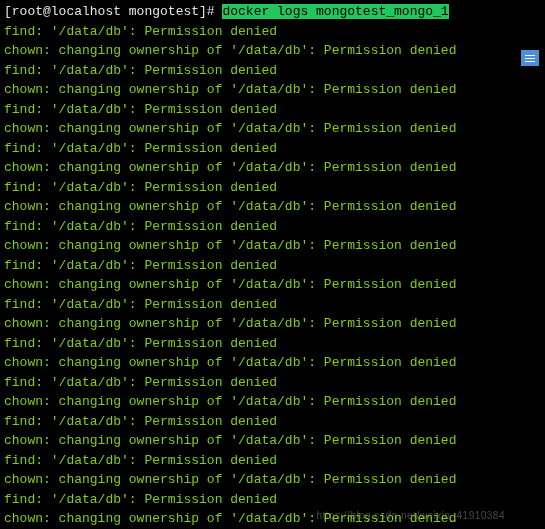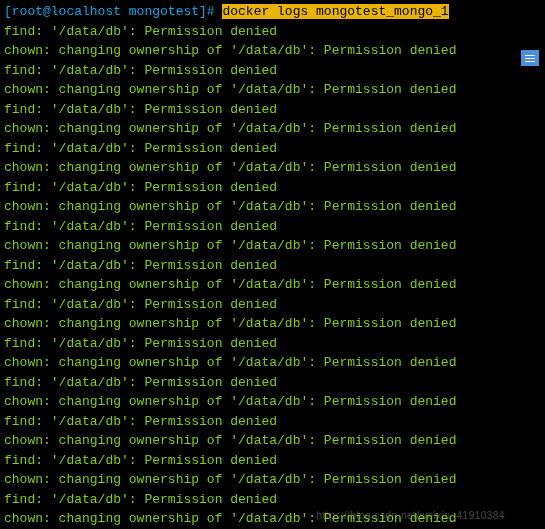--- a/index.html
+++ b/index.html
@@ -16,24 +16,24 @@
       width: 545px;
       height: 529px;
       overflow: hidden;
       padding: 2px 4px;
       position: relative;
     }
     .terminal {
       white-space: pre;
     }
     .prompt-user {
-      color: #0ea5e9;
+      color: #e5e5e5;
     }
     .command {
-      background: #eab308;
+      background: #22c55e;
       color: #000;
     }
     .line {
       color: #84cc16;
     }
     .selection-icon {
       position: absolute;
       top: 50px;
       right: 6px;
       width: 18px;

